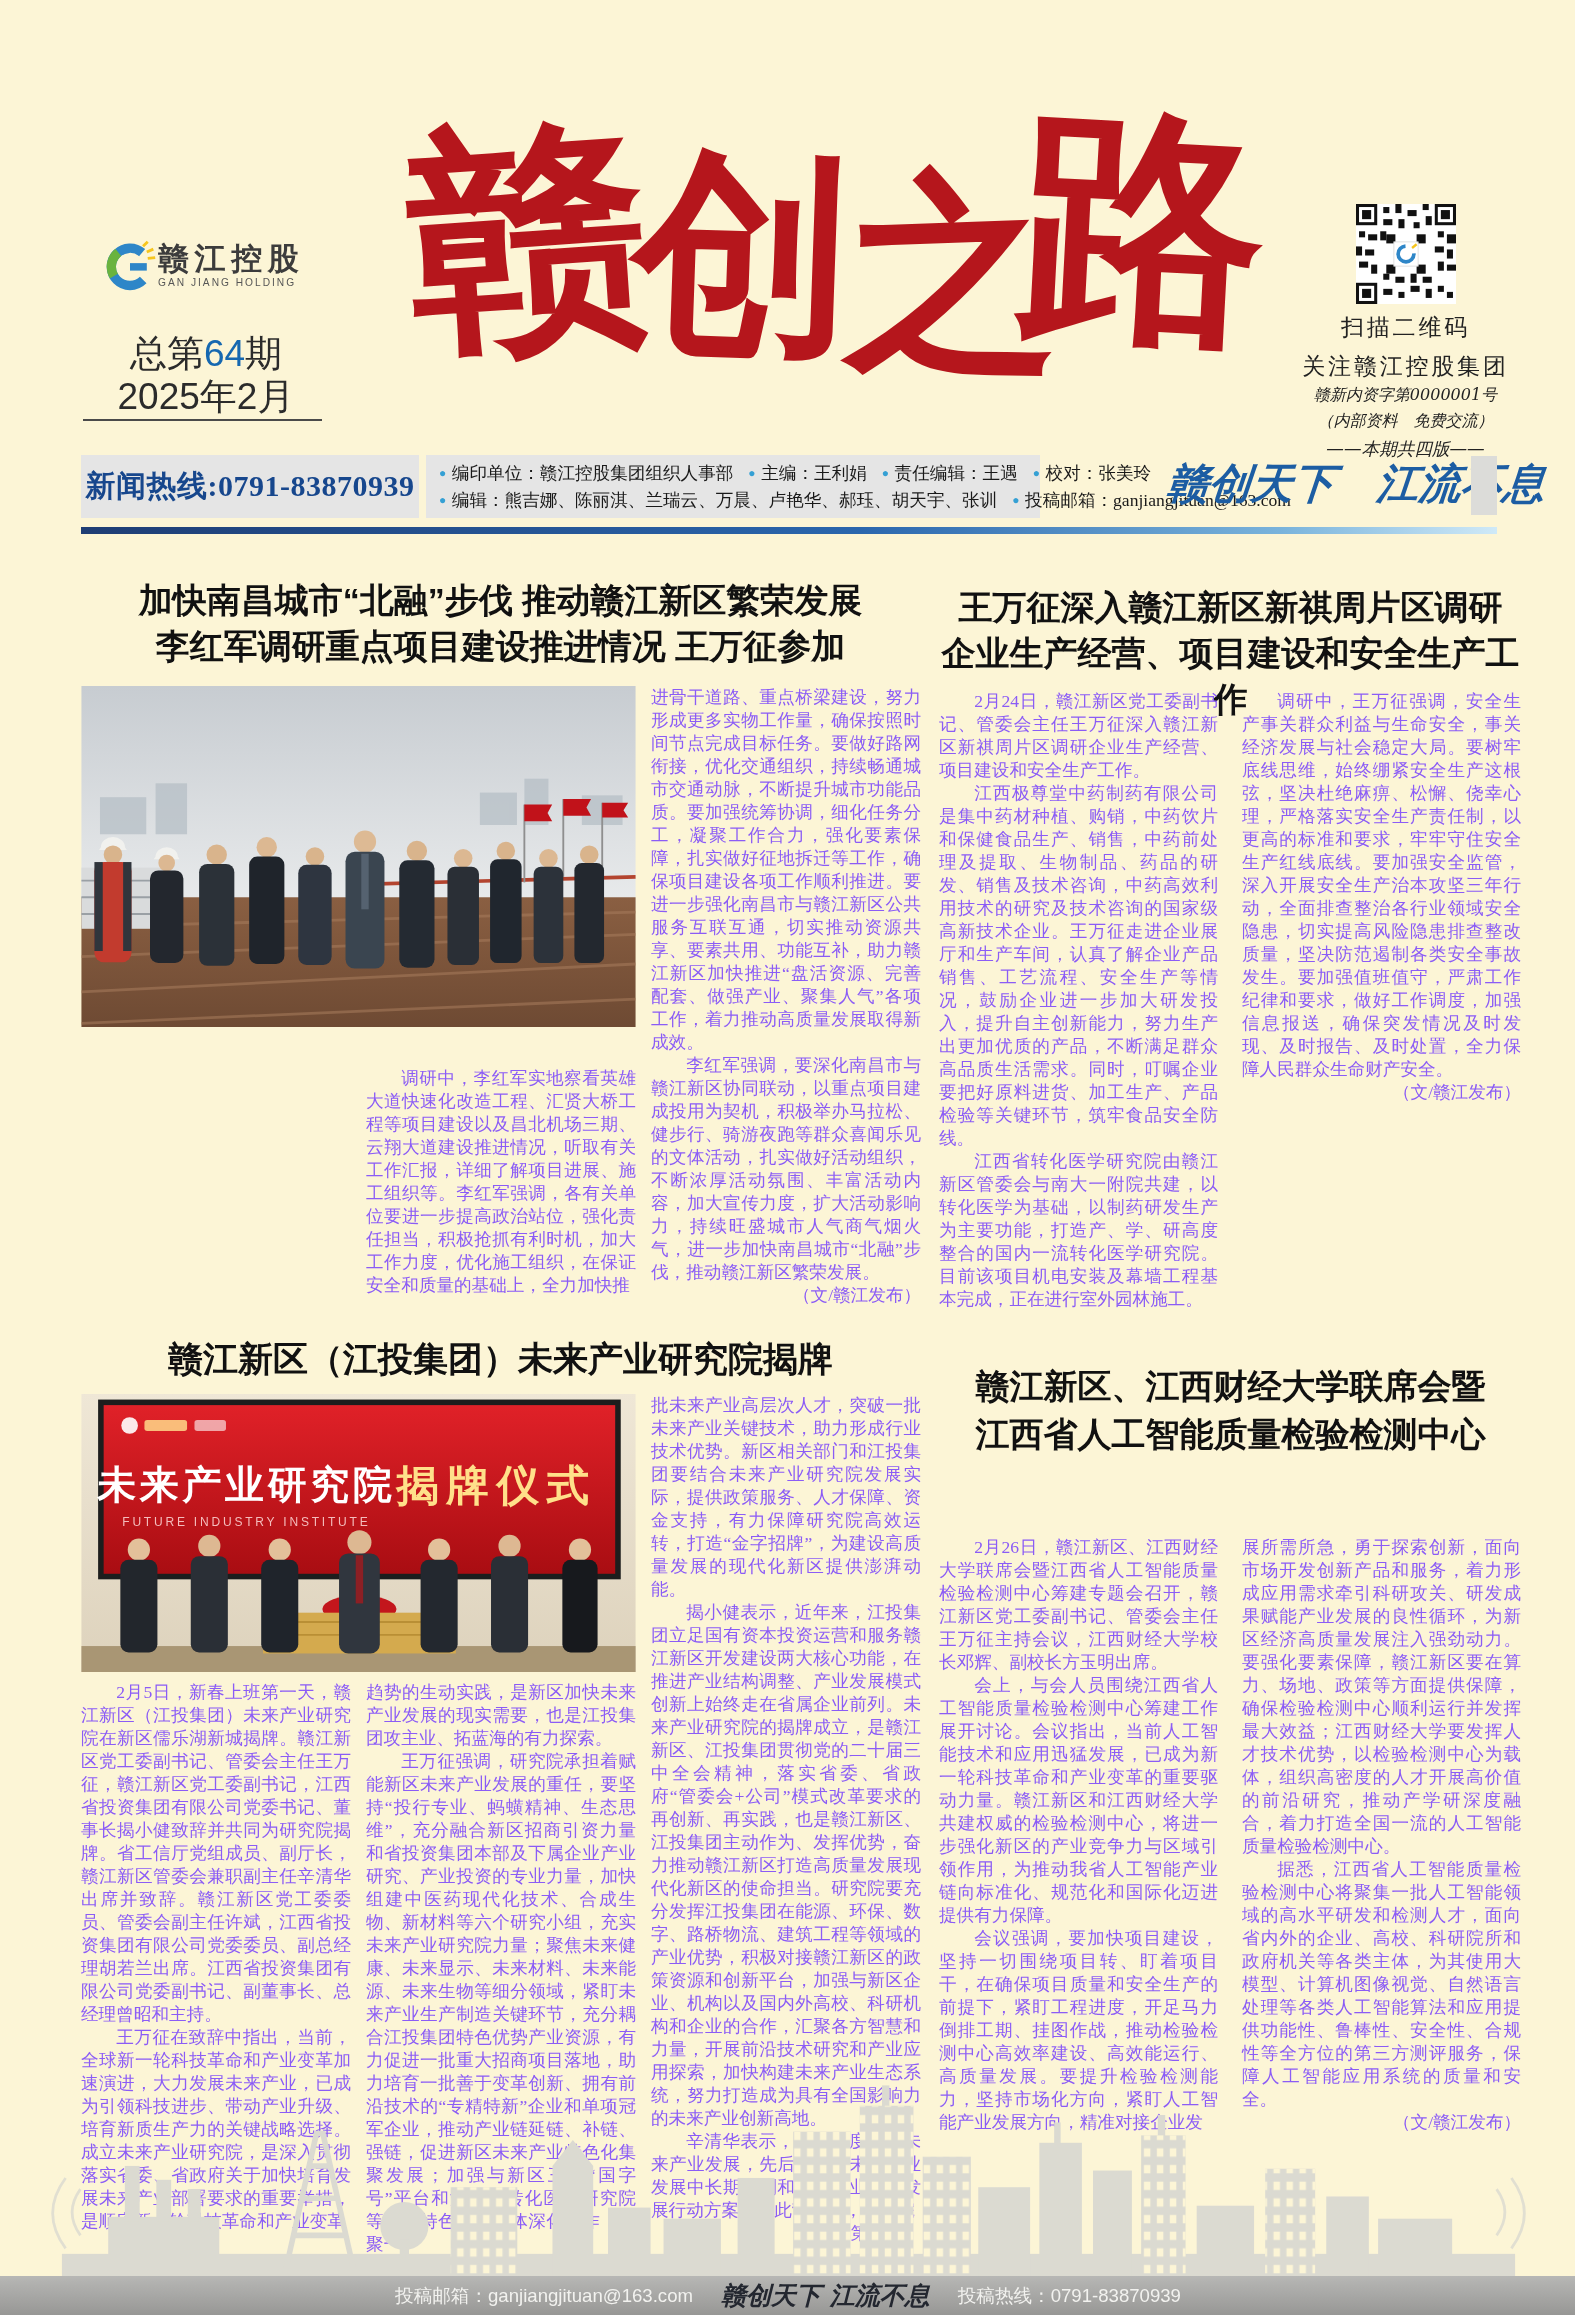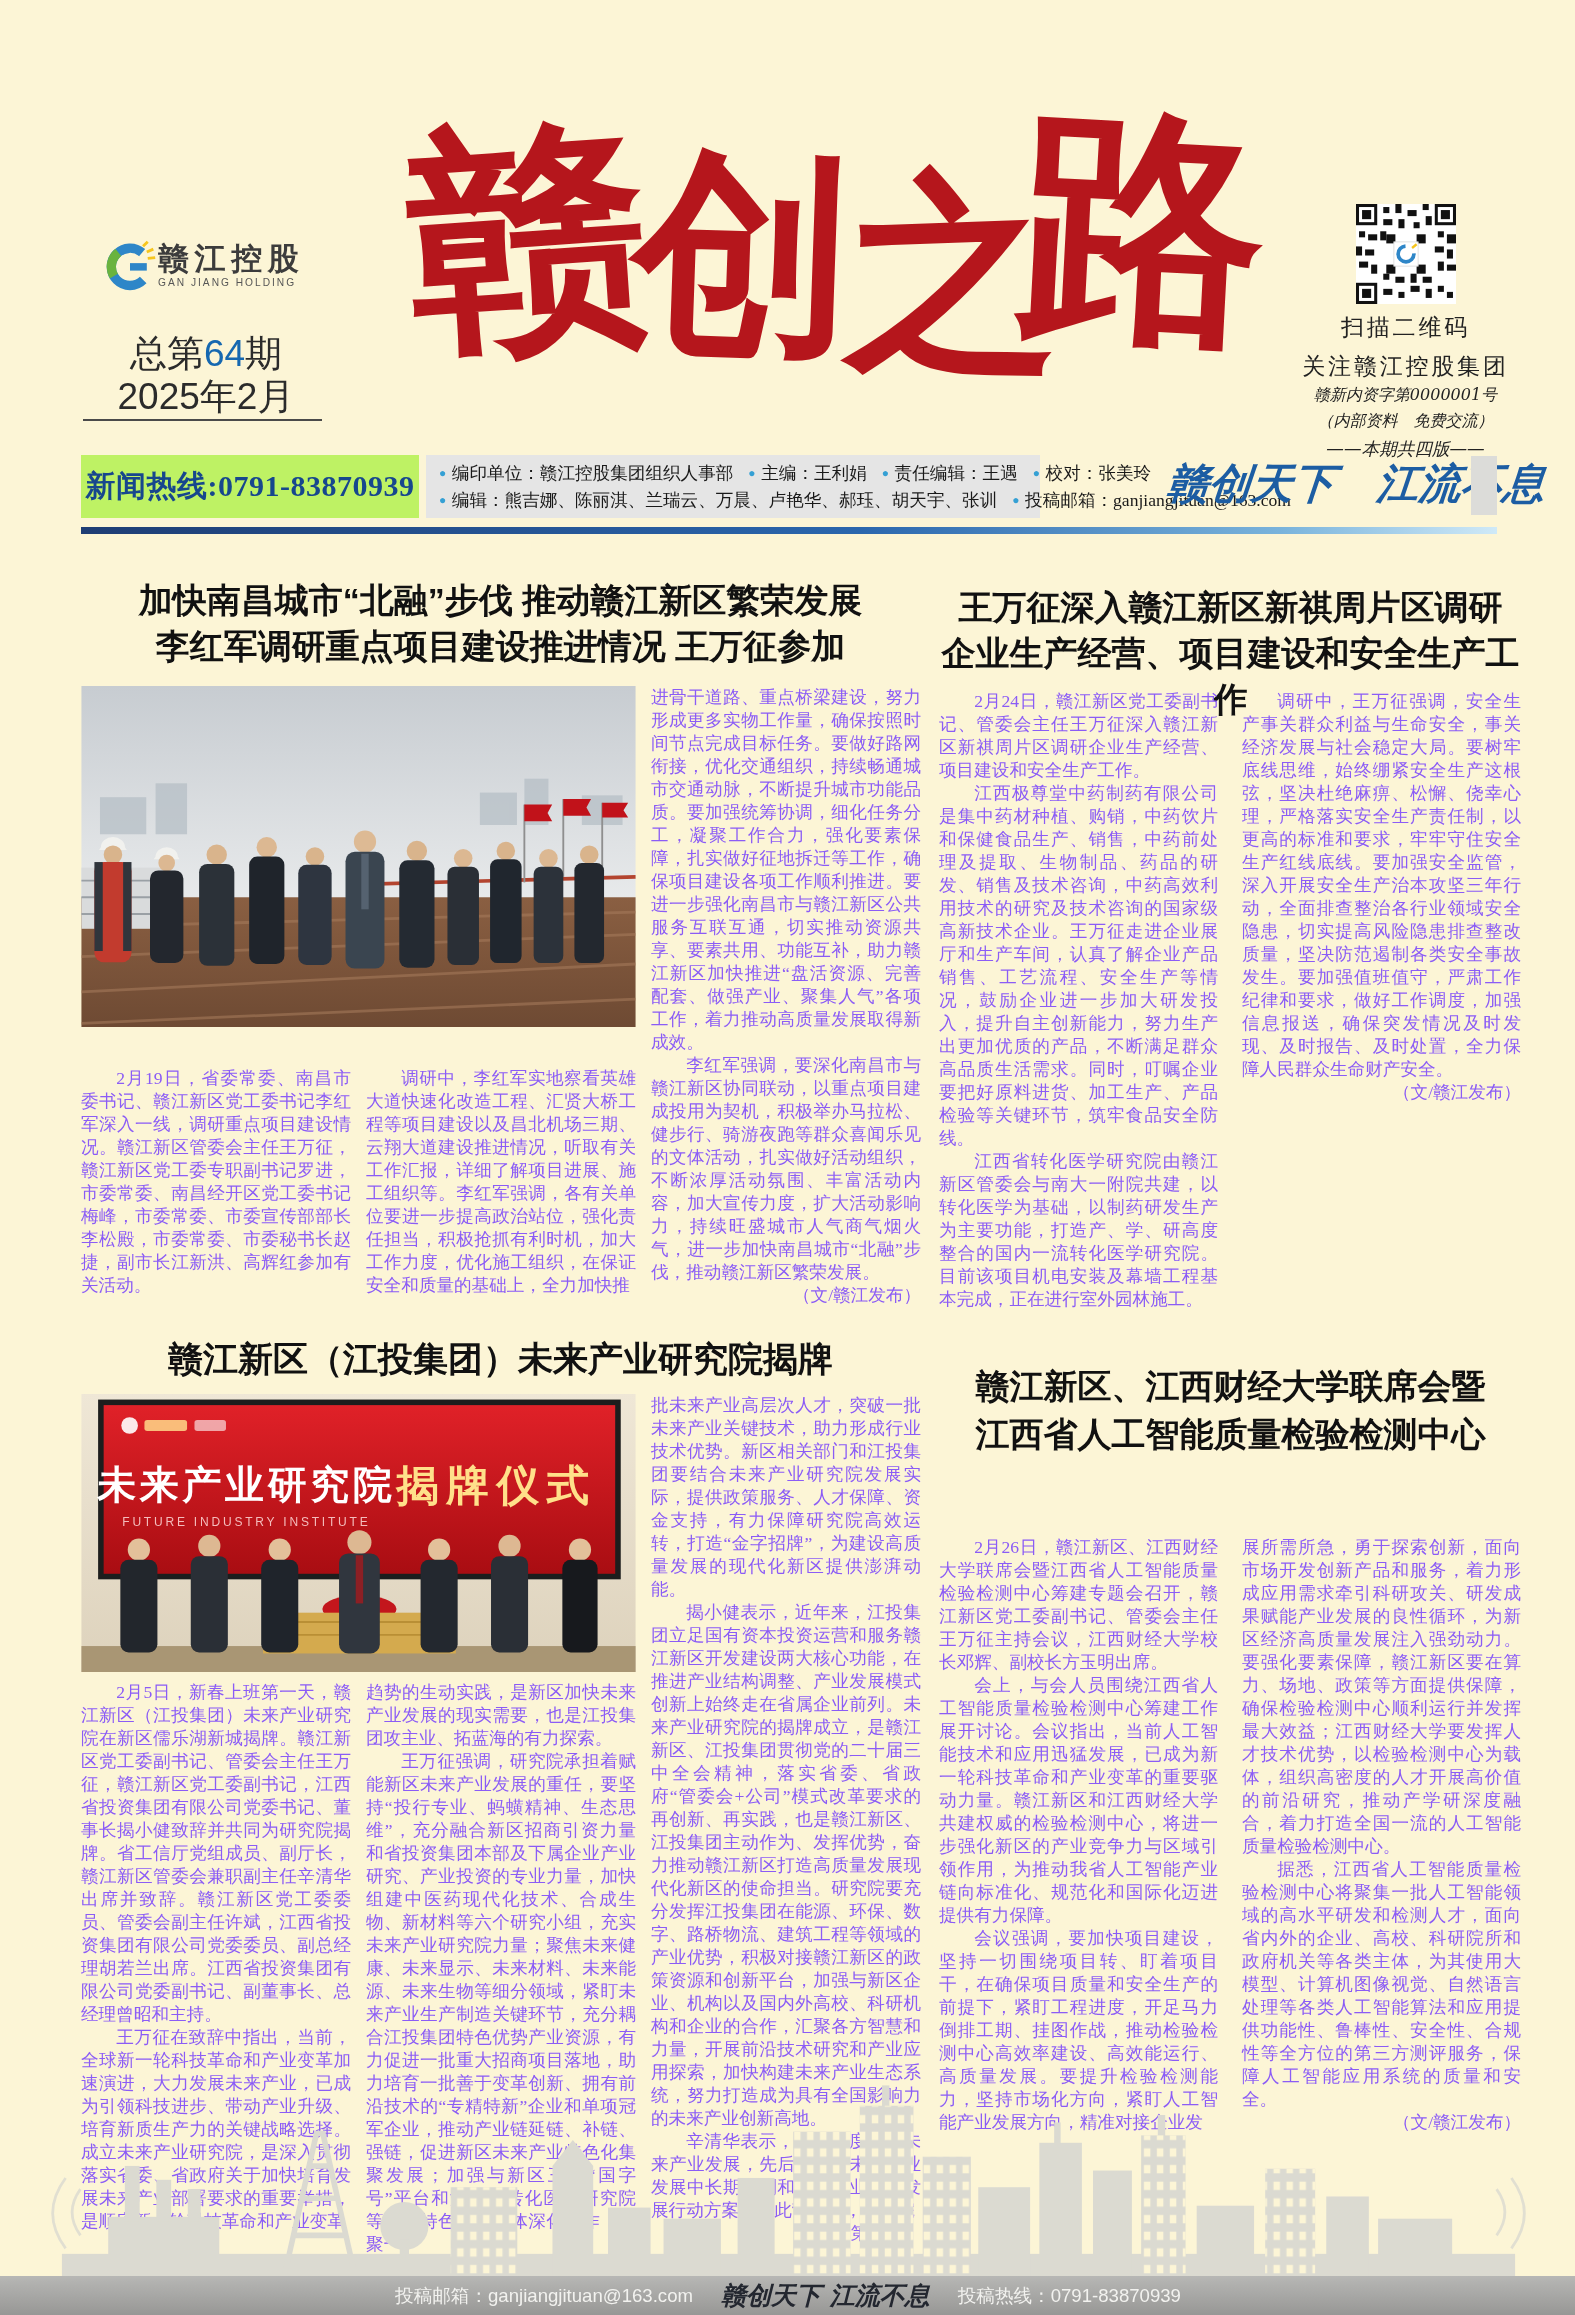--- a/index.html
+++ b/index.html
@@ -26,21 +26,21 @@
   .t2{left:443px;top:78px;font-size:213px;transform:rotate(-2deg);}
   .t3{left:620px;top:15px;font-size:247px;transform:rotate(3deg);}
 
   .qr-block{position:absolute;left:1286px;top:204px;width:239px;text-align:center;color:#222;}
   .qr{width:100px;height:100px;margin:0 auto;display:block;}
   .qr-l{font-family:Liberation Sans, sans-serif;font-size:23px;letter-spacing:2.8px;margin-top:8.3px;line-height:30px;}
   .qr-s{font-family:"DejaVu Serif",serif;font-style:italic;font-size:16px;line-height:22px;margin-top:3.7px;}
   .qr-p{font-family:"DejaVu Serif",serif;font-style:italic;font-size:17.6px;margin-top:4.6px;}
 
   
-  .hotline-box{position:absolute;left:81px;top:455px;width:338px;height:63px;background:#bef264;
+  .hotline-box{position:absolute;left:81px;top:455px;width:338px;height:63px;background:#e5e5e5;
                display:flex;align-items:center;justify-content:center;}
   .hotline{font-family:"Liberation Serif",serif;font-weight:700;font-size:30px;color:#17478d;letter-spacing:0.5px;}
   .info-box{position:absolute;left:426px;top:455px;width:614px;height:63px;background:#e5e5e5;
             box-sizing:border-box;padding:4.6px 13px;display:flex;flex-direction:column;justify-content:space-around;
             font-size:17.6px;color:#191919;}
   .info-row{display:flex;gap:15px;white-space:nowrap;}
   .info-item::before{content:"●";color:#35a0d4;font-size:12px;margin-right:5.6px;vertical-align:1.9px;}
   .slogan{position:absolute;left:1167px;top:456px;width:315px;white-space:nowrap;
           font-family:"DejaVu Serif",serif;font-weight:700;font-style:italic;font-size:42px;color:#1c5da3;
           transform:skewX(-5deg);}
@@ -276,23 +276,20 @@
               <rect x="-16" y="9" width="32" height="104" rx="8" fill="#2c323a"></rect>
             </g>
           <g transform="translate(548,182)">
               <circle cx="0" cy="0" r="10" fill="#d9b48c"></circle>
               <rect x="-16" y="9" width="32" height="108" rx="8" fill="#23282f"></rect>
             </g>
         </g>
       </svg>
     </div>
 
-    <div class="col" style="left:0;top:490px;width:270px;">
-      <p class="ind">2月19日，省委常委、南昌市委书记、赣江新区党工委书记李红军深入一线，调研重点项目建设情况。赣江新区管委会主任王万征，赣江新区党工委专职副书记罗进，市委常委、南昌经开区党工委书记梅峰，市委常委、市委宣传部部长李松殿，市委常委、市委秘书长赵捷，副市长江新洪、高辉红参加有关活动。</p>
-    </div>
     <div class="col" style="left:285px;top:490px;width:270px;">
       <p class="ind">调研中，李红军实地察看英雄大道快速化改造工程、汇贤大桥工程等项目建设以及昌北机场三期、云翔大道建设推进情况，听取有关工作汇报，详细了解项目进展、施工组织等。李红军强调，各有关单位要进一步提高政治站位，强化责任担当，积极抢抓有利时机，加大工作力度，优化施工组织，在保证安全和质量的基础上，全力加快推</p>
     </div>
     <div class="col" style="left:570px;top:109px;width:270px;">
       <p>进骨干道路、重点桥梁建设，努力形成更多实物工作量，确保按照时间节点完成目标任务。要做好路网衔接，优化交通组织，持续畅通城市交通动脉，不断提升城市功能品质。要加强统筹协调，细化任务分工，凝聚工作合力，强化要素保障，扎实做好征地拆迁等工作，确保项目建设各项工作顺利推进。要进一步强化南昌市与赣江新区公共服务互联互通，切实推动资源共享、要素共用、功能互补，助力赣江新区加快推进“盘活资源、完善配套、做强产业、聚集人气”各项工作，着力推动高质量发展取得新成效。</p>
       <p class="ind">李红军强调，要深化南昌市与赣江新区协同联动，以重点项目建成投用为契机，积极举办马拉松、健步行、骑游夜跑等群众喜闻乐见的文体活动，扎实做好活动组织，不断浓厚活动氛围、丰富活动内容，加大宣传力度，扩大活动影响力，持续旺盛城市人气商气烟火气，进一步加快南昌城市“北融”步伐，推动赣江新区繁荣发展。</p>
       <p class="attr">（文/赣江发布）</p>
     </div>
   </div>
 

